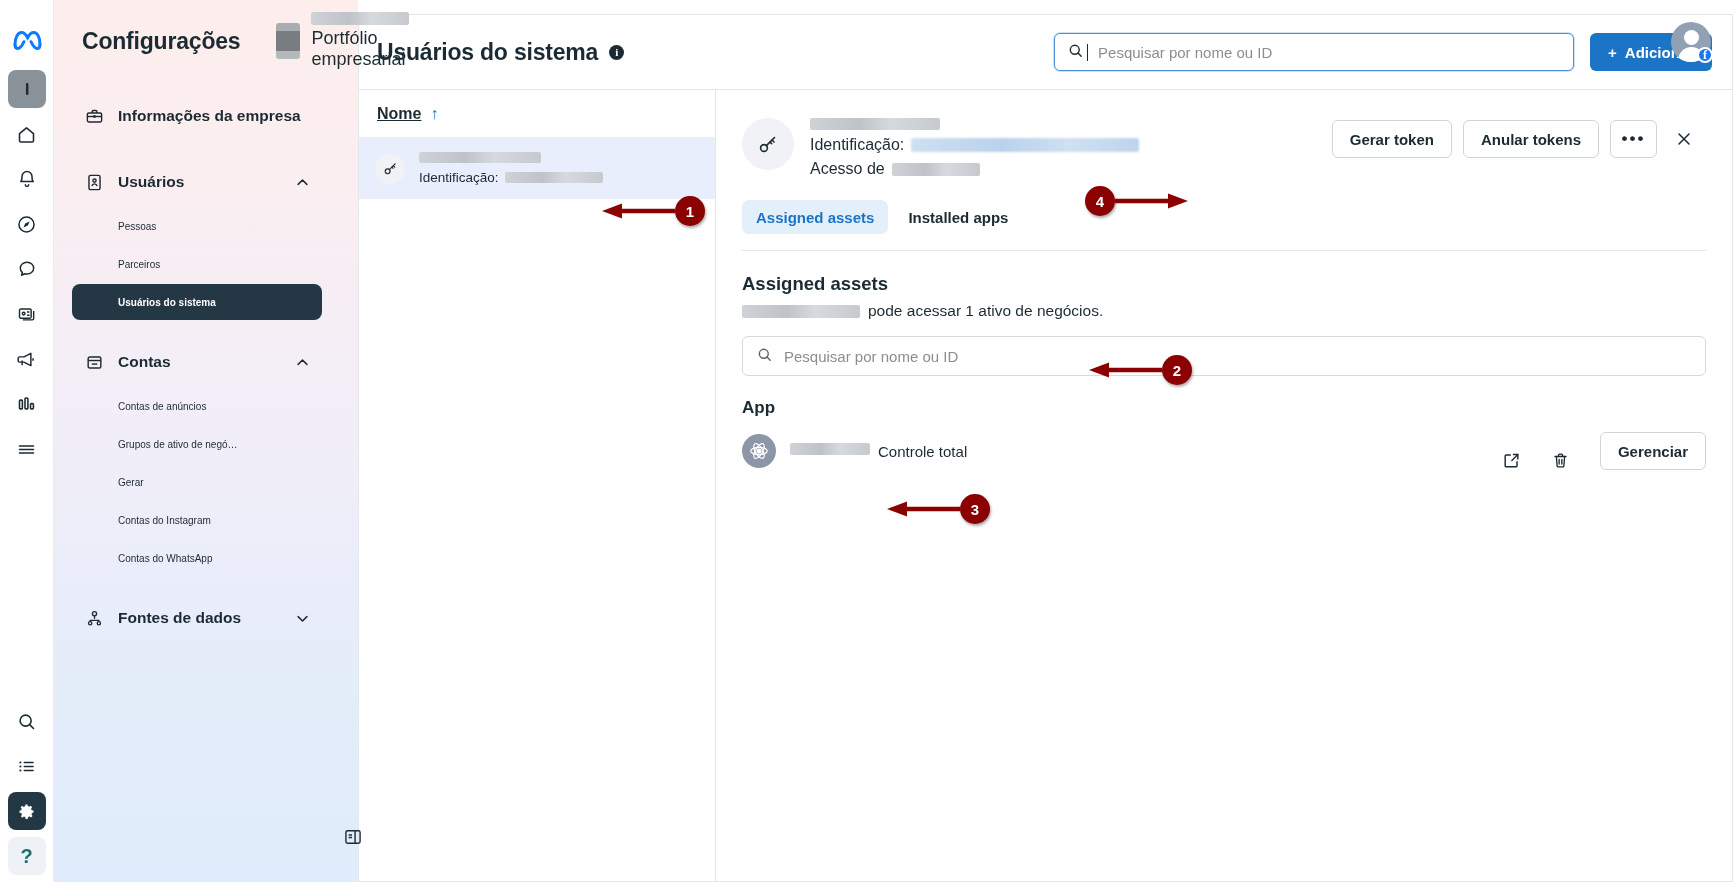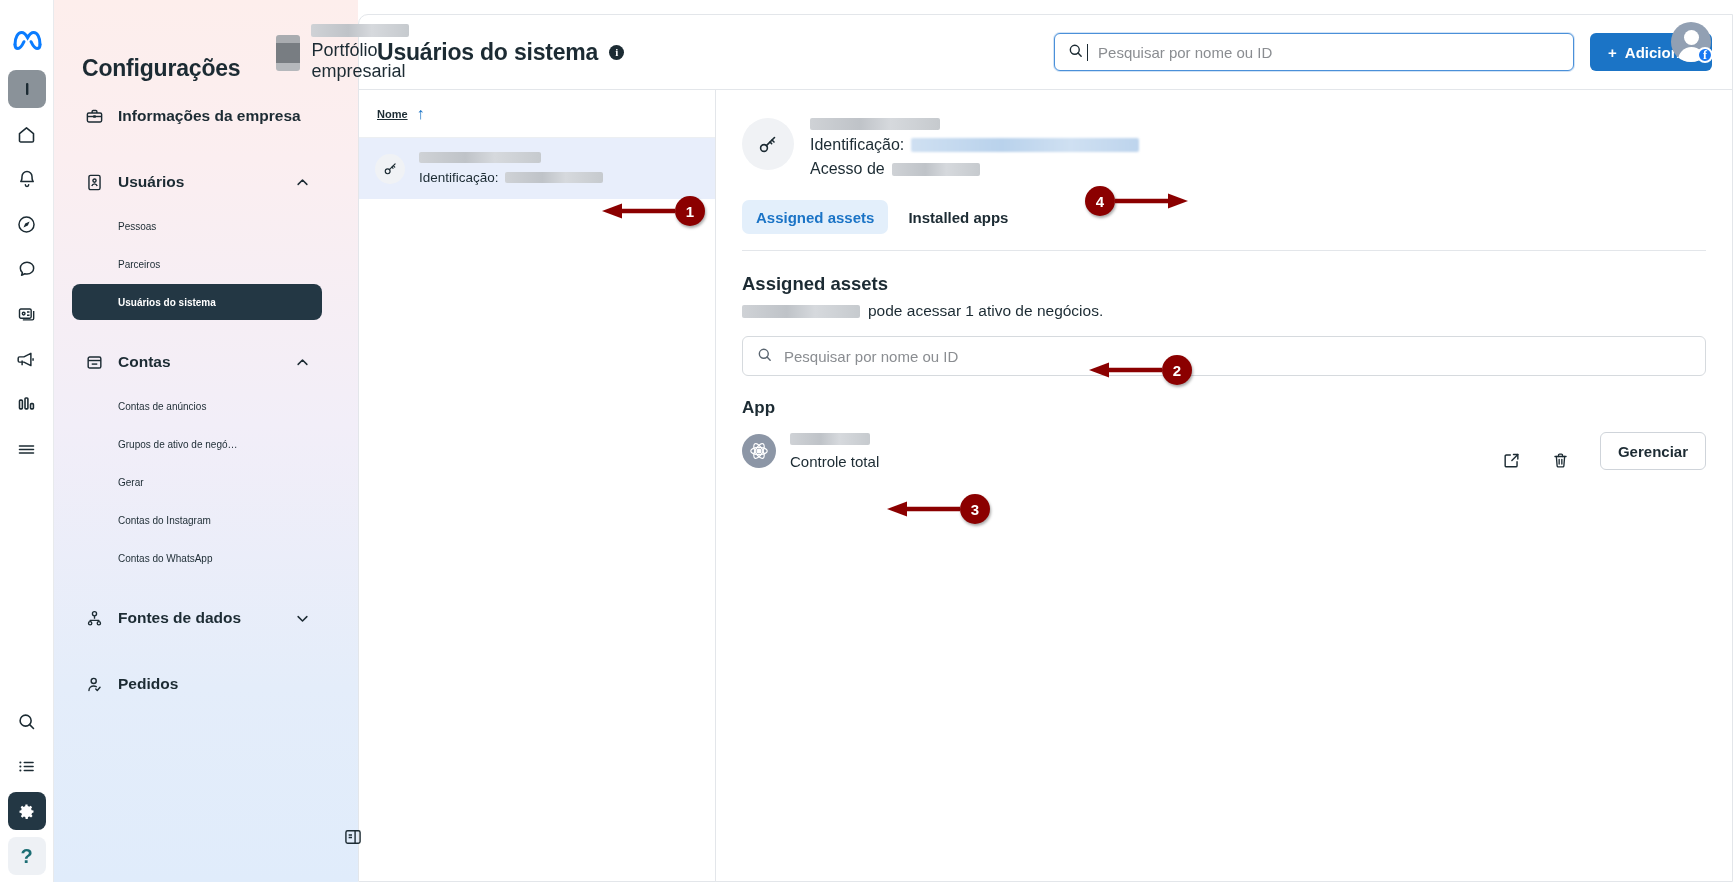--- a/index.html
+++ b/index.html
@@ -30,21 +30,21 @@
   .rail-btn.help { background:#eef1f5; color:#1c6e74; }
   .rail-spacer { flex: 1 1 auto; }
 
   
   .nav {
     width: 304px; flex: 0 0 304px; height: 882px;
     background: linear-gradient(180deg,#fdeeec 0%, #fbeef0 18%, #f2eef8 48%, #e4edfa 78%, #e0ecfb 100%);
     position: relative;
   }
   .nav-header {
-    height: 82px; display: flex; align-items: flex-end; padding-left: 28px;
+    height: 82px; display: flex; align-items: center; padding-left: 28px;
   }
   .nav-title { font-size: 23px; font-weight: 700; letter-spacing:-0.2px; color:#1c2b33; }
   .nav-sep { width:1px; height:30px; background:#c9c3cb; margin:0 18px; }
   .nav-brandbox { display:flex; align-items:center; gap:11px; }
   .brand-thumb {
     width:36px; height:36px; border-radius:3px;
     background:
       linear-gradient(180deg,#a9acb0 0%,#a9acb0 22%,#787d82 22%,#787d82 78%,#b5b8bc 78%,#b5b8bc 100%);
   }
   .brand-txt { display:flex; flex-direction:column; gap:3px; }
@@ -93,21 +93,21 @@
     height:38px; background:#1b74c6; color:#fff; border:none; border-radius:6px;
     font-size:15px; font-weight:700; padding:0 18px; display:flex; align-items:center; gap:8px; cursor:pointer;
     font-family:"Liberation Sans", sans-serif;
   }
 
   .cols { flex:1 1 auto; display:flex; border-top:1px solid #e3e6ea; min-height:0; }
 
   
   .list-col { width:357px; flex:0 0 357px; border-right:1px solid #e3e6ea; display:flex; flex-direction:column; }
   .list-head { height:48px; display:flex; align-items:center; padding:0 18px; gap:9px; border-bottom:1px solid #eceff2; }
-  .list-head .h { font-size:11px; font-weight:700;text-decoration:underline; }
+  .list-head .h { font-size:16px; font-weight:700;text-decoration:underline; }
   .sort-arrow { color:#1b74c6; font-size:16px; }
   .list-row { display:flex; align-items:center; gap:14px; padding:14px 16px; background:#e8eefb; cursor:pointer; position:relative;}
   .row-avatar { width:30px; height:30px; border-radius:50%; background:#f0f2f5; display:flex; align-items:center; justify-content:center; flex:0 0 30px; }
   .row-txt { display:flex; flex-direction:column; gap:7px; }
   .row-name { width:122px; height:11px; }
   .idline { display:flex; align-items:center; gap:6px; font-size:13.5px; color:#1c2b33; }
   .id-blur { width:98px; height:11px; }
 
   
   .detail-col { flex:1 1 auto; display:flex; flex-direction:column; min-width:0; }
@@ -143,21 +143,21 @@
     display:flex; align-items:center; gap:11px; padding:0 13px; background:#fff;
   }
   .inner-search .ph { font-size:15px; color:#8a8d91; }
 
   .app-label { font-size:17px; font-weight:700; padding:22px 26px 0 26px; }
   .app-row { display:flex; align-items:center; padding:14px 26px 0 26px; gap:14px; }
   .app-ico {
     width:34px; height:34px; border-radius:50%; background:#8c96a6; flex:0 0 34px;
     display:flex; align-items:center; justify-content:center; color:#fff;
   }
-  .app-txt { display:flex; flex-direction:column; gap:8px; }
+  .app-txt { display:flex; gap:8px; }
   .app-name { width:80px; height:12px; }
   .app-perm { font-size:15px; color:#1c2b33; }
   .app-actions { margin-left:auto; display:flex; align-items:flex-end; gap:30px; }
   .icon-btn { background:none; border:none; cursor:pointer; color:#1c2b33; display:flex; align-items:center; }
 
   
   .top-avatar {
     position:absolute; right:22px; top:22px; width:40px; height:40px; border-radius:50%;
     background:#92a0b3; display:flex; align-items:flex-end; justify-content:center; overflow:hidden; cursor:pointer;
   }
@@ -354,30 +354,20 @@
         <span class="lbl">Fontes de dados</span>
         <span class="chev">
           <svg width="15" height="15" viewBox="0 0 24 24" fill="none" stroke="#1c2b33" stroke-width="2.4" stroke-linecap="round" stroke-linejoin="round">
               <path d="M5 9l7 7 7-7"></path>
             </svg>
         </span>
       </div>
 
       <div class="grp-gap"></div>
 
-      <div class="nav-row">
-        <span class="ic">
-          <svg width="19" height="19" viewBox="0 0 24 24" fill="none" stroke="#1c2b33" stroke-width="1.8" stroke-linecap="round" stroke-linejoin="round">
-              <circle cx="11" cy="7.5" r="3.2"></circle>
-              <path d="M5 19.5c0-3.3 2.7-5.5 6-5.5 1.2 0 2.3.3 3.2.8"></path>
-              <path d="M13.6 17.6l1.9 1.9 3.5-3.9"></path>
-            </svg>
-        </span>
-        <span class="lbl">Pedidos</span>
-      </div>
     </div>
 
     <div class="nav-collapse">
       <svg width="20" height="20" viewBox="0 0 24 24" fill="none" stroke="#1c2b33" stroke-width="1.7" stroke-linejoin="round">
           <rect x="3.5" y="4.5" width="17" height="15" rx="2"></rect>
           <path d="M14.5 4.5v15"></path>
           <path d="M6.8 9.5h4M6.8 12.5h4"></path>
         </svg>
     </div>
   </div>
@@ -445,20 +435,30 @@
               <span class="blur-bar det-name"></span>
               <span class="det-line">
                 <span>Identificação:</span>
                 <span class="id-blue"></span>
               </span>
               <span class="det-line">
                 <span>Acesso de</span>
                 <span class="blur-bar acc-blur"></span>
               </span>
             </span>
+            <span class="det-actions">
+              <button class="btn-ghost">Gerar token</button>
+              <button class="btn-ghost">Anular tokens</button>
+              <button class="btn-ghost btn-dots">•••</button>
+              <button class="btn-x">
+                <svg width="20" height="20" viewBox="0 0 24 24" fill="none" stroke="#1c2b33" stroke-width="1.8" stroke-linecap="round">
+                    <path d="M6 6l12 12M18 6L6 18"></path>
+                  </svg>
+              </button>
+            </span>
           </div>
 
           <div class="tabs">
             <div class="tab active">Assigned assets</div>
             <div class="tab">Installed apps</div>
           </div>
           <div class="tab-rule"></div>
 
           <div class="sec">
             <div class="sec-title">Assigned assets</div>

